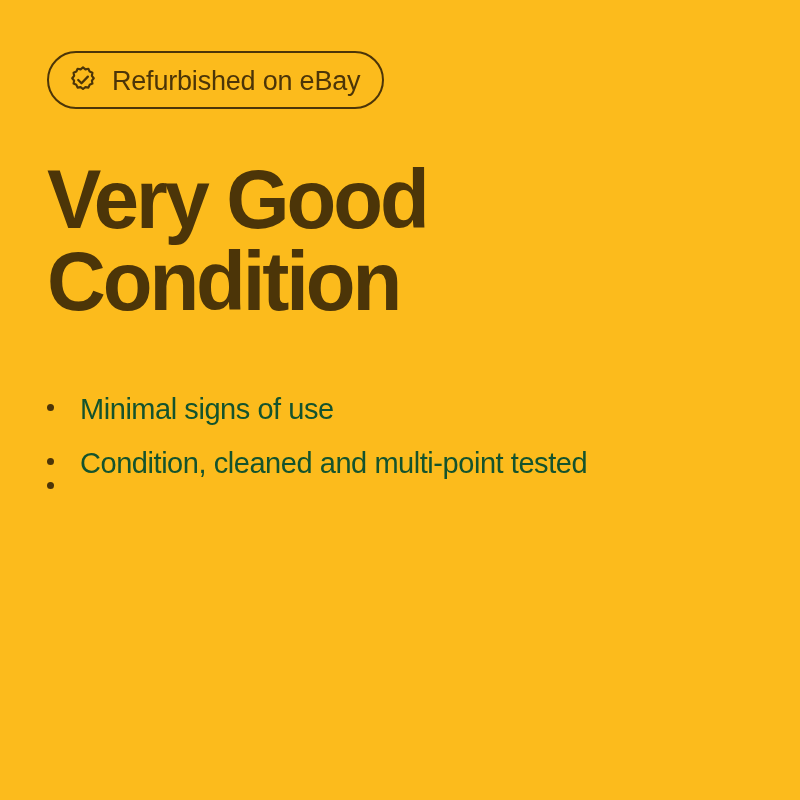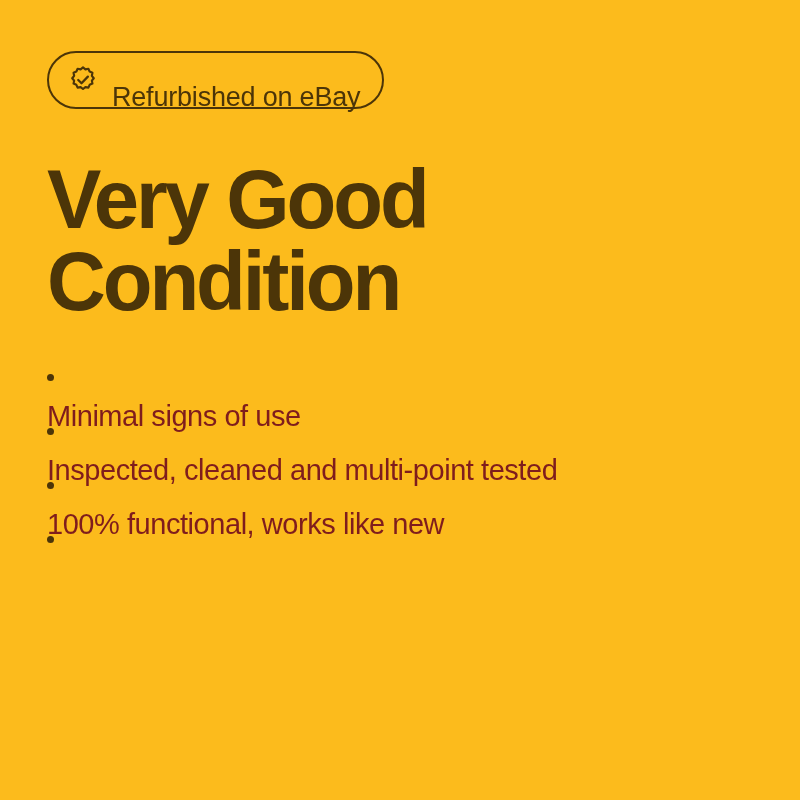--- a/index.html
+++ b/index.html
@@ -53,21 +53,21 @@
   }
 
   .badge-text {
     font-size: 27px;
     line-height: 1;
     font-weight: 400;
     letter-spacing: -0.2px;
     white-space: nowrap;
     color: #4C3508;
     position: relative;
-    top: 17px;
+    top: 1px;
   }
 
   
   .headline {
     margin: 0;
     padding: 0;
     font-size: 84px;
     line-height: 0.98;
     font-weight: 700;
     letter-spacing: -3.2px;
@@ -91,23 +91,22 @@
     padding-top: 59px;
   }
 
   .feature-item {
     display: flex;
     align-items: baseline;
     height: 54px;
     font-size: 29px;
     line-height: 54px;
     letter-spacing: -0.45px;
-    color: #7f1d1d;
+    color: #14532d;
     white-space: nowrap;
-    flex-direction: column;
   }
 
   .bullet-dot {
     flex: 0 0 auto;
     width: 7px;
     height: 7px;
     border-radius: 50%;
     background: #4C3508;
     margin-right: 26px;
     position: relative;
@@ -144,24 +143,20 @@
     <span class="headline-line">Condition</span>
   </h1>
 
   <ul class="feature-list">
     <li class="feature-item">
       <span class="bullet-dot"></span>
       <span class="feature-text">Minimal signs of use</span>
     </li>
     <li class="feature-item">
       <span class="bullet-dot"></span>
-      <span class="feature-text">Inspected, cleaned and multi-point tested</span>
-    </li>
-    <li class="feature-item">
-      <span class="bullet-dot"></span>
-      <span class="feature-text">100% functional, works like new</span>
+      <span class="feature-text">Condition, cleaned and multi-point tested</span>
     </li>
     <li class="feature-item">
       <span class="bullet-dot"></span>
     </li>
   </ul>
 
 </div>
 
 </body></html>

